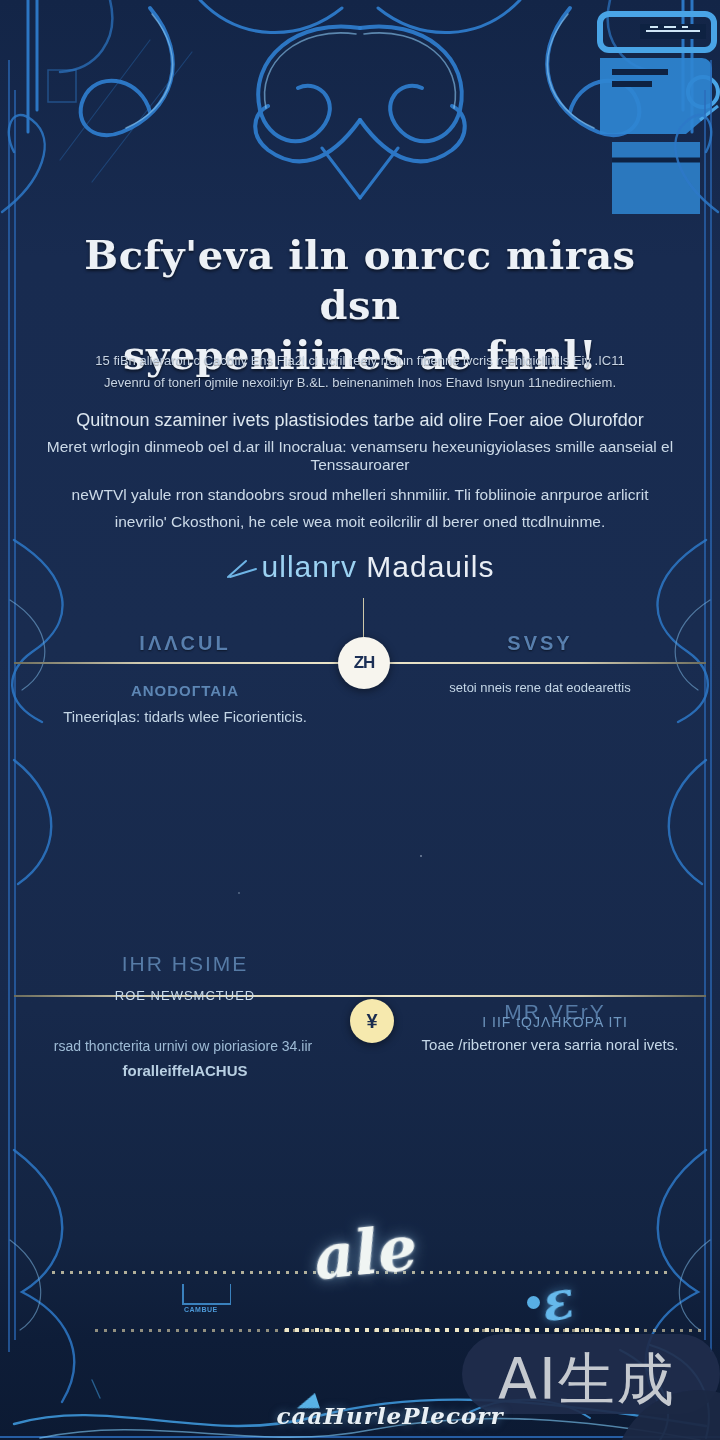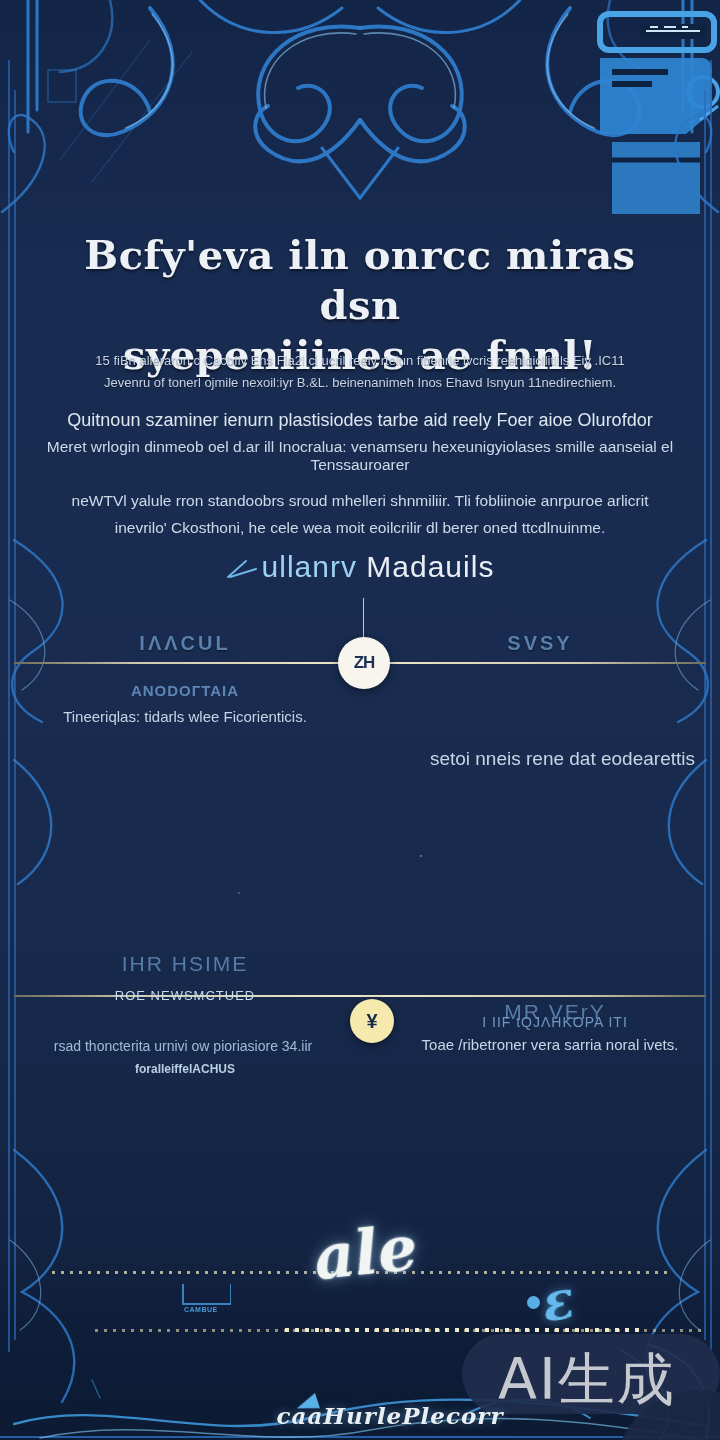--- a/index.html
+++ b/index.html
@@ -131,22 +131,22 @@
     <div>Bcfy'eva iln onrcc miras dsn</div>
     <div>syepeniiines ae fnnl!</div>
   </div>
 
   <div class="abs ctr intro" style="left:55px;top:350px;width:610px;">
     <div>15 fiBn alieraron c Cacbíiy Ens Fia2l ci ucril reely rteiun fibenrie ivcris reehiqicllitiils Eiy .IC11</div>
     <div>Jevenru of tonerl ojmile nexoil:iyr B.&amp;L. beinenanimeh Inos Ehavd Isnyun 11nedirechiem.</div>
   </div>
 
   <div class="abs ctr" style="left:18px;top:410px;width:684px;">
-    <div class="bodyl1" style="margin-bottom:7px;">Quitnoun szaminer ienurn plastisiodes tarbe aid reely Foer aioe Olurofdor</div>
-    <div class="bodyl" style="margin-bottom:18px;">Meret wrlogin dinmeob oel d.ar ill Inocralua: venamseru hexeunigyiolases smille aanseial el Tenssauroarer</div>
+    <div class="bodyl1" style="margin-bottom:7px;">Quitnoun szaminer ivets plastisiodes tarbe aid olire Foer aioe Olurofdor</div>
+    <div class="bodyl" style="margin-bottom:12px;">Meret wrlogin dinmeob oel d.ar ill Inocralua: venamseru hexeunigyiolases smille aanseial el Tenssauroarer</div>
     <div class="bodyl" style="margin-bottom:9px;">neWTVl yalule rron standoobrs sroud mhelleri shnmiliir. Tli fobliinoie anrpuroe arlicrit</div>
     <div class="bodyl">inevrilo' Ckosthoni, he cele wea moit eoilcrilir dl berer oned ttcdlnuinme.</div>
   </div>
 
   <div class="abs ctr" style="left:60px;top:550px;width:600px;font-size:30px;letter-spacing:1px;">
     <svg width="34" height="22" viewBox="0 0 34 22" style="vertical-align:-2px;margin-right:2px;">
       <path d="M2,20 L20,4 M4,20 L30,12" stroke="#6fb5e6" stroke-width="2" fill="none" stroke-linecap="round"></path>
     </svg><span class="secpre">ullanrv</span><span class="secsuf"> Madauils</span>
   </div>
 
@@ -154,33 +154,33 @@
   <div class="abs ctr colhead" style="left:390px;top:632px;width:300px;">SVSY</div>
 
   <div class="abs" style="left:363px;top:598px;width:1px;height:44px;background:#cdc8aa;"></div>
   <div class="abs dividerline" style="left:14px;top:662px;width:692px;"></div>
   <div class="abs badge" style="left:338px;top:637px;width:52px;height:52px;background:#f7f5ee;">
     <span style="font-weight:700;font-size:17px;letter-spacing:-1px;color:#1c2f55;">ZH</span>
   </div>
 
   <div class="abs ctr colsub" style="left:40px;top:682px;width:290px;">ANODOГTAIA</div>
   <div class="abs ctr colbody" style="left:30px;top:708px;width:310px;">Tineeriqlas: tidarls wlee Ficorienticis.</div>
-  <div class="abs ctr colbody" style="left:385px;top:748px;width:310px;font-size:19px;text-align:right;">setoi nneis rene dat eodearettis</div>
+  <div class="abs ctr colbody" style="left:385px;top:680px;width:310px;font-size:13px;">setoi nneis rene dat eodearettis</div>
 
   <div class="abs ctr colhead2" style="left:40px;top:952px;width:290px;">IHR HSIME</div>
   <div class="abs ctr colhead2" style="left:420px;top:952px;width:270px;margin-top:48px;">MR VErY</div>
 
   <div class="abs dividerline" style="left:14px;top:995px;width:692px;"></div>
   <div class="abs badge" style="left:350px;top:999px;width:44px;height:44px;background:#f6e9ae;">
     <span style="font-weight:700;font-size:20px;color:#1a2c4e;">¥</span>
   </div>
 
   <div class="abs ctr" style="left:40px;top:988px;width:290px;font-weight:400;font-size:13px;letter-spacing:1px;color:#cadcec;">ROE NEWSMCTUED</div>
   <div class="abs ctr" style="left:18px;top:1038px;width:330px;font-size:14px;color:#9fbcd6;">rsad thoncterita urnivi ow pioriasiore 34.iir</div>
-  <div class="abs ctr" style="left:60px;top:1062px;width:250px;font-weight:700;font-size:12px;color:#b8cfe2;">foralleiffelACHUS</div>
+  <div class="abs ctr" style="left:60px;top:1062px;width:250px;font-weight:700;font-size:15px;color:#b8cfe2;">foralleiffelACHUS</div>
 
   <div class="abs ctr" style="left:420px;top:1014px;width:270px;font-size:14px;letter-spacing:1px;color:#6f97c0;">I IIF tQJΛHKOPA ITI</div>
   <div class="abs ctr" style="left:395px;top:1036px;width:310px;font-size:15px;color:#c5d8e8;">Toae /ribetroner vera sarria noral ivets.</div>
 
   <div class="abs dots1" style="left:52px;top:1271px;width:616px;opacity:.85;"></div>
 
   <div class="abs scriptlogo" style="left:314px;top:1216px;">ale</div>
 
   <div class="abs" style="left:182px;top:1284px;width:46px;height:19px;border-left:2px solid #3f8ccc;border-bottom:2px solid #3f8ccc;border-right:1px solid #3f8ccc;opacity:.9;"></div>
   <div class="abs boxlabel" style="left:184px;top:1306px;">CAMBUE</div>

